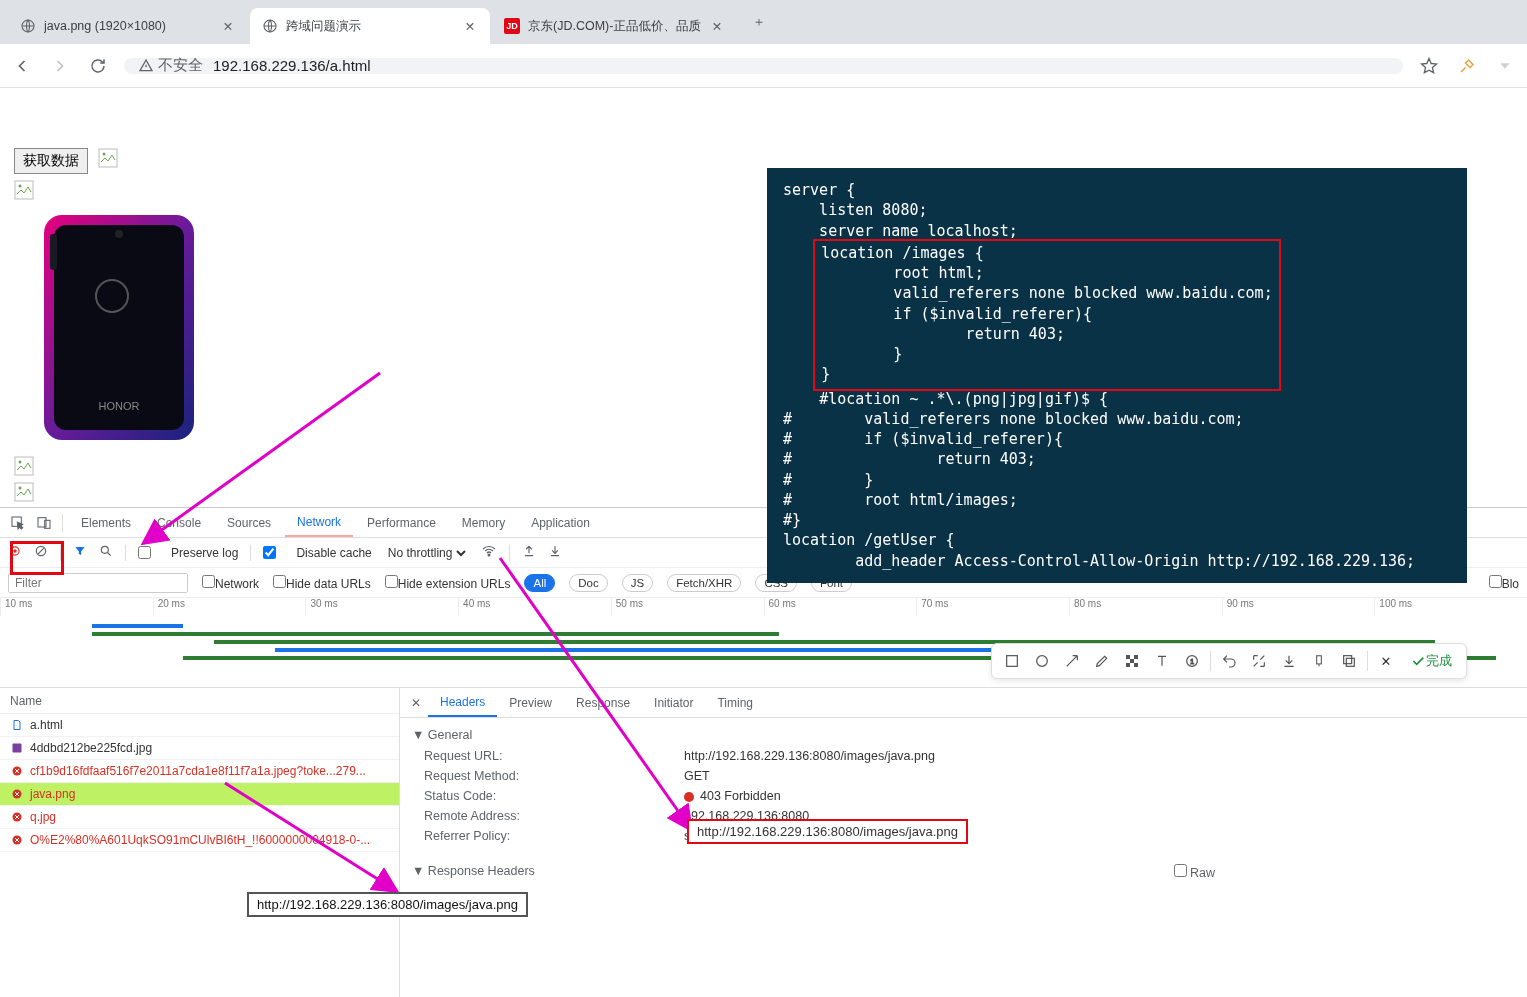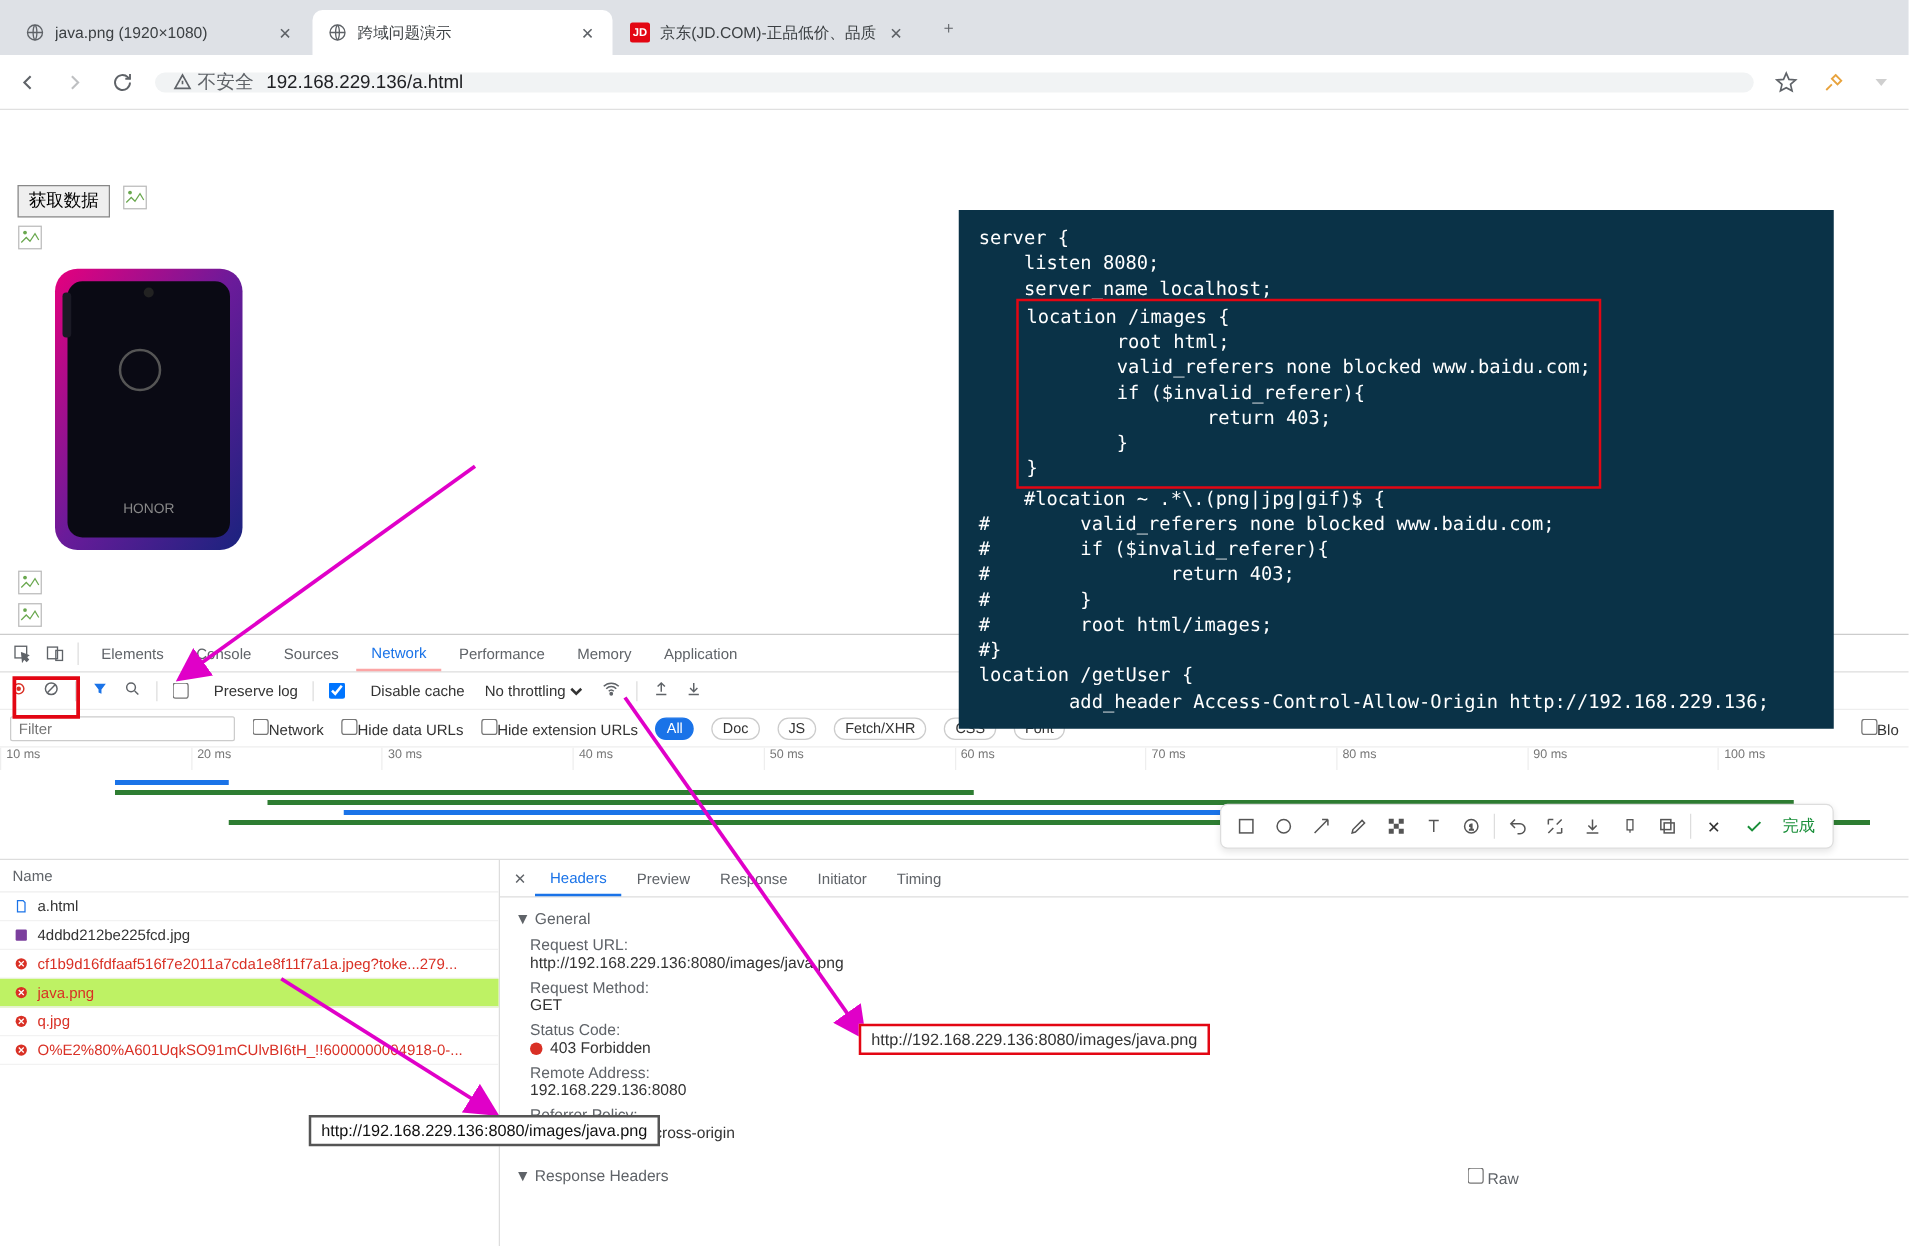--- a/index.html
+++ b/index.html
@@ -57,32 +57,32 @@
   .rl-row { height: 23px; display: flex; align-items: center; padding: 0 10px; gap: 6px; border-bottom: 1px solid #f2f2f2; white-space: nowrap; overflow: hidden; text-overflow: ellipsis; cursor: pointer; }
   .rl-row.sel { background: #bef264; }
   .rl-ico { width: 14px; height: 14px; flex: 0 0 14px; display: inline-flex; align-items: center; justify-content: center; font-size: 10px; }
   .req-detail { flex: 1; display: flex; flex-direction: column; overflow: hidden; }
   .rd-tabs { display: flex; align-items: center; height: 30px; border-bottom: 1px solid #ddd; padding: 0 4px; }
   .rd-tabs .closex { width: 24px; color: #5f6368; cursor: pointer; text-align: center; }
   .rd-tab { padding: 0 12px; height: 100%; display: flex; align-items: center; cursor: pointer; color: #5f6368; }
   .rd-tab.active { color: #1a73e8; border-bottom: 2px solid #1a73e8; }
   .rd-body { flex: 1; overflow: auto; padding: 6px 12px; font-size: 12.5px; }
   .rd-body .section-hd { color: #5f6368; padding: 4px 0; cursor: pointer; }
-  .rd-body .kv { display: flex; padding: 3px 0 3px 12px; flex-direction: column; }
+  .rd-body .kv { display: flex; padding: 3px 0 3px 12px; }
   .rd-body .kv .k { width: 260px; color: #5f6368; }
   .rd-body .kv .v { flex: 1; color: #333; white-space: nowrap; }
   .status-dot { display: inline-block; width: 10px; height: 10px; border-radius: 50%; background: #d93025; margin-right: 6px; vertical-align: middle; }
   .url-box { position: absolute; border: 2px solid #e30613; padding: 3px 8px; background: #fff; font-size: 13px; color: #333; z-index: 50; white-space: nowrap; }
   .url-box.a { border-color: #555; color:#111; }
   .img-broken-box { position: absolute; border: 3px solid #e30613; width: 54px; height: 34px; z-index: 30; }
 
   
   .annot-toolbar { position: absolute; top: 555px; right: 60px; height: 36px; background: #fff; border: 1px solid #ddd; border-radius: 6px; display: flex; align-items: center; gap: 6px; padding: 0 8px; z-index: 60; box-shadow: 0 2px 6px rgba(0,0,0,.1); }
   .annot-toolbar .at { width: 24px; height: 24px; display: flex; align-items: center; justify-content: center; color: #555; cursor: pointer; }
-  .annot-toolbar .done { color: #1a8f3a; display: flex; align-items: center; gap: 15px; padding: 0 6px; }
+  .annot-toolbar .done { color: #1a8f3a; display: flex; align-items: center; gap: 0; padding: 0 6px; }
   .fav-jd { background:#e30613;color:#fff;font-size:9px;font-weight:bold;display:flex;align-items:center;justify-content:center;width:16px;height:16px;border-radius:2px; }
 </style>
 </head>
 <body>
 
 <div class="tabstrip">
   <div class="tab">
     <span class="favicon">
       <svg viewBox="0 0 24 24" width="16" height="16" fill="none" stroke="#5f6368" stroke-width="1.6">
           <circle cx="12" cy="12" r="9"></circle>

